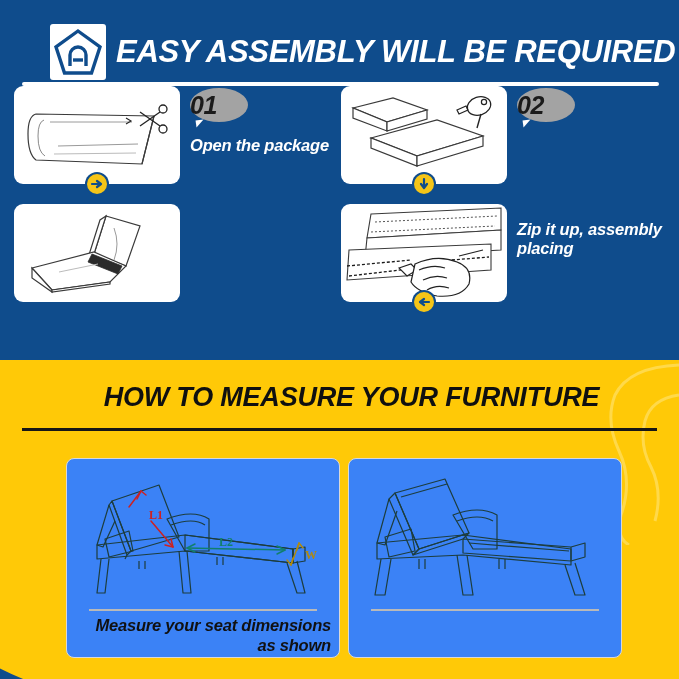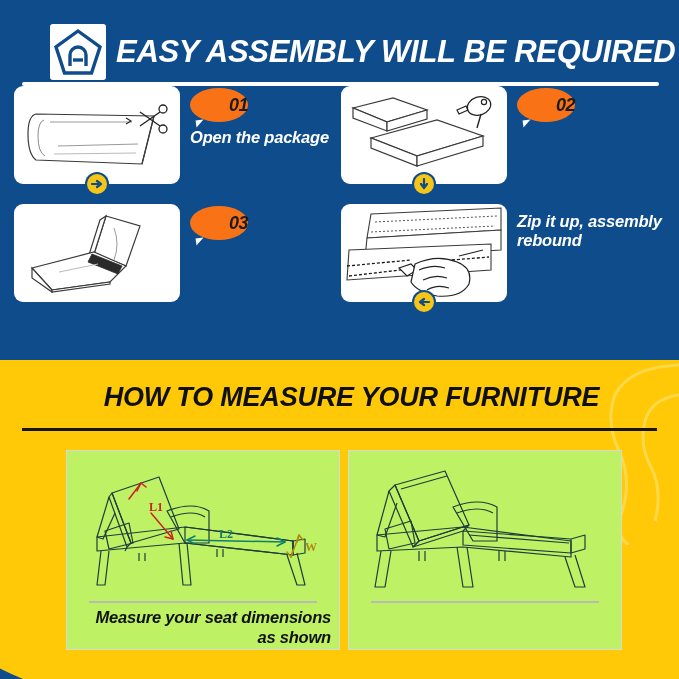--- a/index.html
+++ b/index.html
@@ -52,51 +52,51 @@
   .thumb svg{position:absolute;left:0;top:0;}
   .badge{
     position:absolute;width:20px;height:20px;border-radius:50%;
     background:#F5C518;box-shadow:0 0 0 2px #0F4C8C;
     left:73px;top:88px;
   }
   .badge svg{position:absolute;left:3px;top:3px;}
 
   .step-txt{position:absolute;left:176px;top:2px;width:154px;}
   .bubble{
-    position:relative;width:58px;height:34px;background:#f97316;border-radius:50%;
-    color:#1b1b1b;font-size:18px;font-weight:bold;font-style:italic;
-    text-align:right;line-height:34px;letter-spacing:-0.5px;
+    position:relative;width:58px;height:34px;background:#a3a3a3;border-radius:50%;
+    color:#1b1b1b;font-size:25px;font-weight:bold;font-style:italic;
+    text-align:left;line-height:34px;letter-spacing:-0.5px;
   }
   .bubble:after{
     content:"";position:absolute;left:6px;bottom:-5px;
     border-left:8px solid #ffffff;border-bottom:7px solid transparent;
     transform:rotate(-8deg);
   }
   .step-label{
-    margin-top:6px;color:#ffffff;font-size:16.5px;font-weight:bold;font-style:italic;
+    margin-top:14px;color:#ffffff;font-size:16.5px;font-weight:bold;font-style:italic;
     line-height:19px;letter-spacing:-0.2px;
   }
 
   
   .yellow-deco{position:absolute;right:0px;top:355px;width:200px;height:190px;opacity:1;}
   .corner-blue{position:absolute;left:-90px;bottom:-70px;width:290px;height:170px;}
 
   .measure-title{
     position:absolute;left:12px;top:382px;width:679px;
     text-align:center;color:#101010;font-size:27px;font-weight:bold;font-style:italic;
     letter-spacing:-0.2px;
   }
   .measure-rule{
     position:absolute;left:22px;top:428px;width:635px;height:3px;background:#161616;
   }
 
   .mcards{position:absolute;left:0;top:450px;width:679px;height:210px;}
   .mcard{
-    position:absolute;top:0;width:272px;height:198px;
-    background:#bef264;border:1px solid #d8d8d8;border-radius:0;overflow:hidden;
+    position:absolute;top:8px;width:272px;height:198px;
+    background:#3b82f6;border:1px solid #d8d8d8;border-radius:8px;overflow:hidden;
   }
   .mcard.left{left:66px;}
   .mcard.right{left:348px;}
   .mcard .art{position:absolute;left:0;top:0;width:272px;height:150px;}
   .mcard .sep{position:absolute;left:22px;top:150px;width:228px;height:2px;background:#b9b9b9;}
   .mcard .cap{
     position:absolute;left:8px;top:156px;width:256px;
     text-align:right;color:#111111;font-size:16.5px;font-weight:bold;font-style:italic;
     line-height:20px;letter-spacing:-0.2px;
   }
@@ -193,21 +193,20 @@
               <path d="M18 64 L80 48 L112 62 L96 78 L38 86 Z"></path>
               <path d="M18 64 L18 74 L38 88 L38 86 Z"></path>
               <path d="M38 86 L38 88 L96 80 L96 78 Z"></path>
             </g>
             <path d="M78 50 L108 62 L104 70 L74 58 Z" fill="#2a2a2a" stroke="#2a2a2a" stroke-width="0.8"></path>
             <path d="M100 24 Q106 40 100 56" stroke="#9a9a9a" stroke-width="1" fill="none"></path>
             <path d="M45 68 L84 60" stroke="#bbb" stroke-width="1" fill="none"></path>
           </svg>
         </div>
         <div class="step-txt">
-          <div class="bubble">03</div>
         </div>
       </div>
 
       <div class="step s4">
         <div class="thumb">
           <svg width="166" height="98" viewBox="0 0 166 98">
             <g fill="#fff" stroke="#3a3a3a" stroke-width="1.1">
               <path d="M30 10 L160 4 L160 26 L26 34 Z"></path>
               <path d="M26 34 L160 26 L160 46 L24 54 Z"></path>
               <path d="M8 46 L150 40 L150 66 L6 76 Z"></path>
@@ -228,21 +227,21 @@
             </g>
             <path d="M118 52 L142 46" stroke="#222" stroke-width="1.1" fill="none"></path>
           </svg>
         </div>
         <div class="badge">
           <svg width="14" height="14" viewBox="0 0 14 14">
             <path d="M12 7 L4 7 M7 4 L3 7 L7 10" stroke="#0F4C8C" stroke-width="2.2" fill="none" stroke-linecap="round" stroke-linejoin="round"></path>
           </svg>
         </div>
         <div class="step-txt">
-          <div class="step-label">Zip it up, assembly rebound</div>
+          <div class="step-label">Zip it up, assembly placing</div>
         </div>
       </div>
 
     </div>
   </div>
 
   <div class="yellow-deco">
     <svg width="200" height="190" viewBox="0 0 200 190">
       <path d="M200 10 Q150 12 136 40 Q126 66 140 96 Q154 126 142 160 Q136 182 150 190" fill="none" stroke="#FFD94A" stroke-width="3"></path>
       <path d="M200 40 Q172 44 166 66 Q160 90 172 112 Q184 136 176 166" fill="none" stroke="#FFD94A" stroke-width="3"></path>

